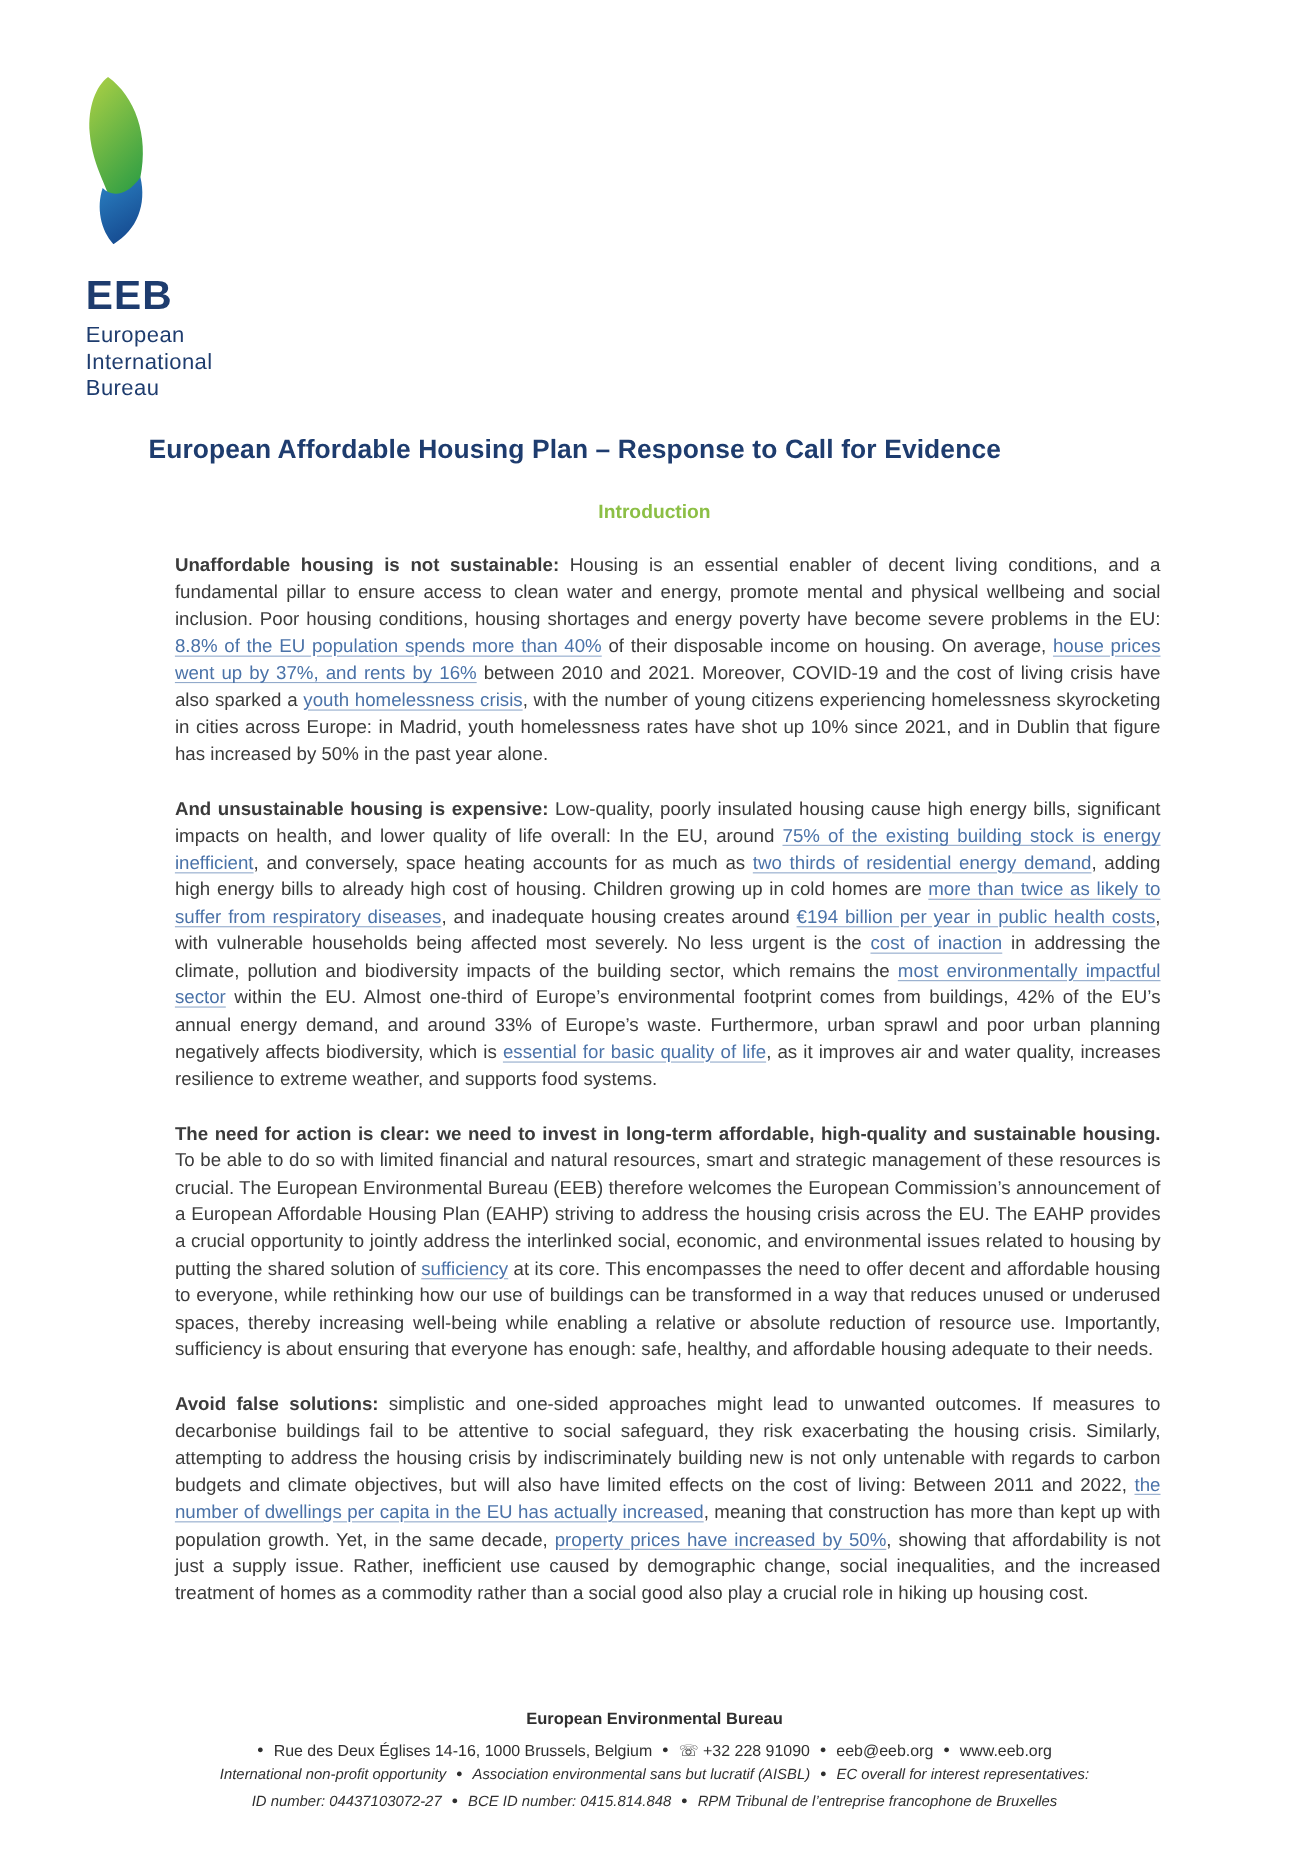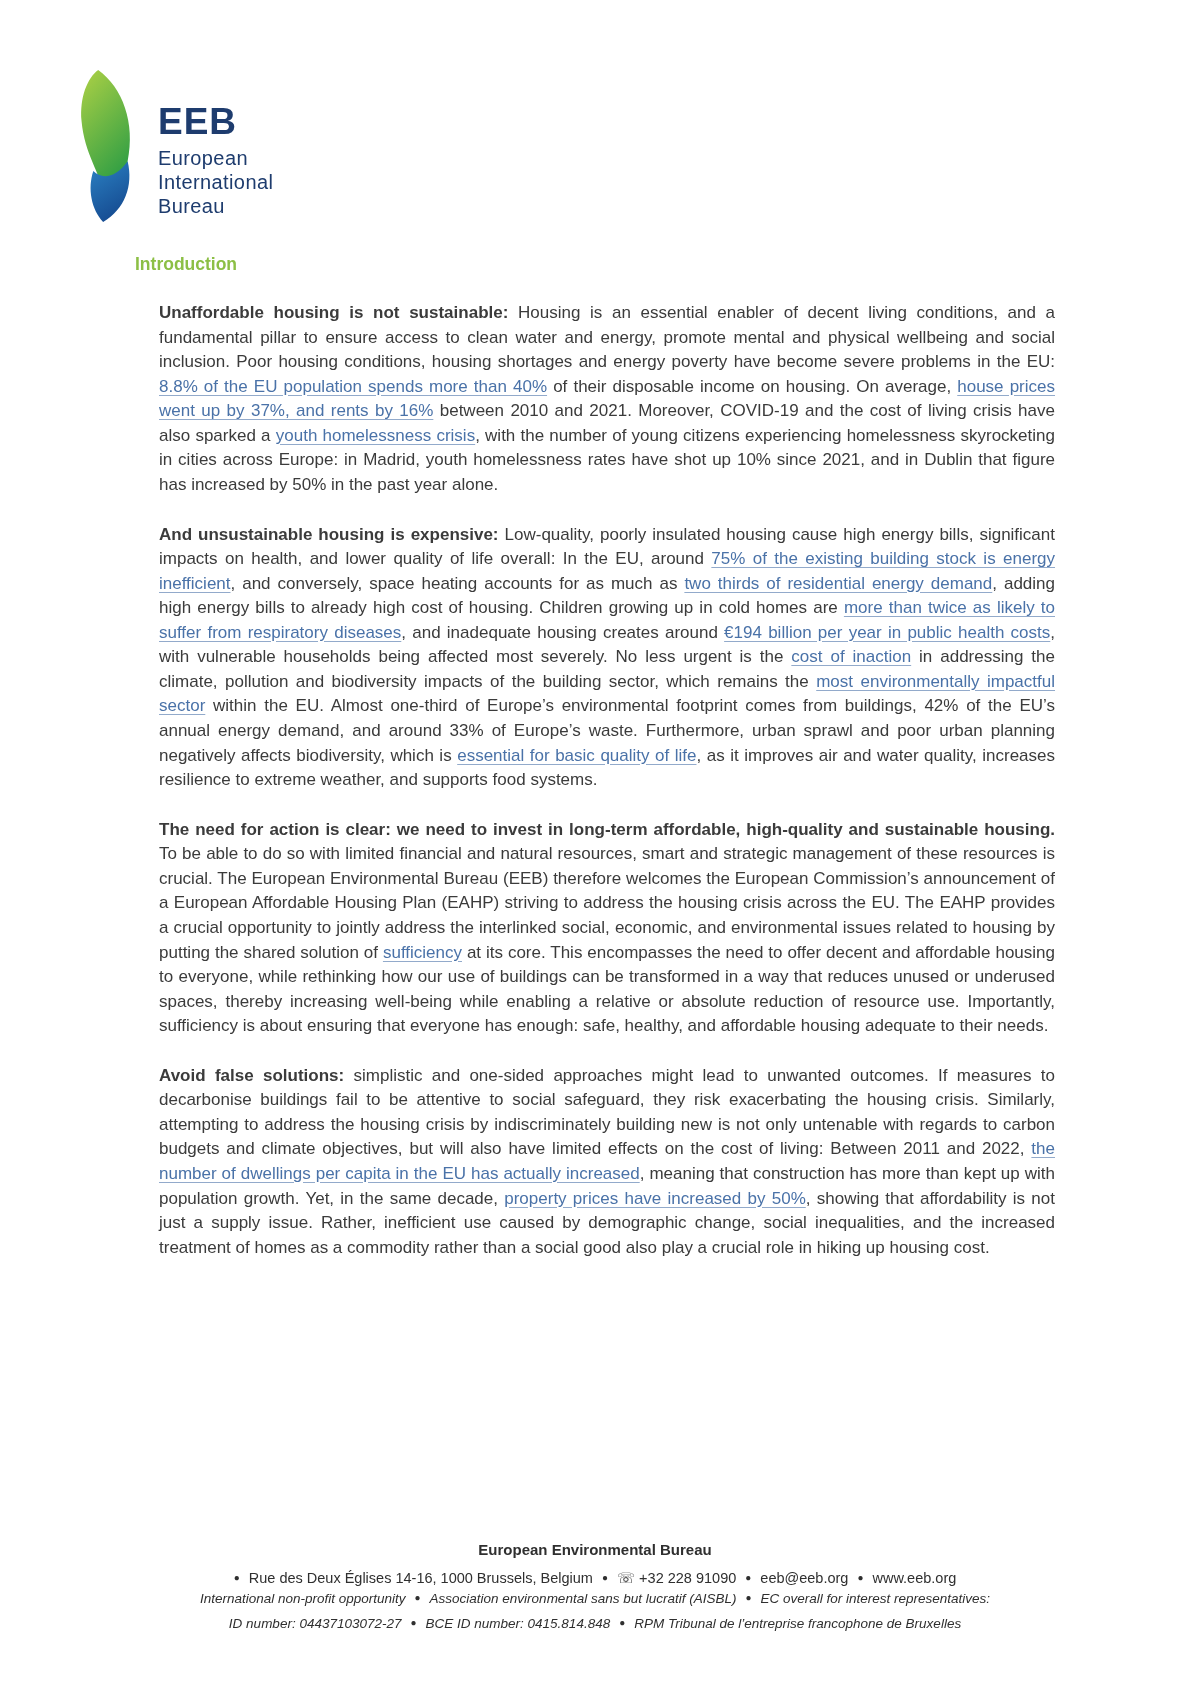--- a/index.html
+++ b/index.html
@@ -15,23 +15,24 @@
     margin: 0 auto;
     background: var(--page-bg, #ffffff);
     overflow: hidden;
   }
   .content {
     padding: 70px 135px 0 135px;
   }
   
   .logo {
     display: flex;
-    align-items: center;
+    align-items: flex-start;
     margin-left: -57px;
     margin-bottom: 18px;
+    flex-direction: column;
   }
   .logo-leaf {
     width: 62px;
     height: 152px;
     margin-right: 18px;
     flex: 0 0 auto;
   }
   .logo-text {
     padding-top: 28px;
     color: var(--navy, #1e3c6e);
@@ -56,20 +57,21 @@
     font-size: 24px;
     font-weight: bold;
     color: var(--navy, #1f3a68);
     letter-spacing: 0.1px;
   }
   .section-heading {
     margin: 32px 0 0 0;
     font-size: 17.5px;
     font-weight: bold;
     color: var(--green, #8cbf45);
+    text-align: center;
   }
   
   .doc-body {
     margin-top: 26px;
     color: var(--body-text, #3b3b3b);
     font-size: 17px;
     line-height: 1.445;
     margin-left: 24px;
   }
   .para {
@@ -82,21 +84,21 @@
     text-decoration: underline;
     text-decoration-color: rgba(74, 114, 168, 0.6);
     text-underline-offset: 3px;
     cursor: pointer;
   }
   
   .footer {
     position: absolute;
     left: 0;
     right: 0;
-    bottom: 46px;
+    bottom: 32px;
     text-align: center;
     color: var(--footer-text, #2f2f2f);
   }
   .footer-org {
     font-size: 15px;
     font-weight: bold;
     margin-bottom: 12px;
   }
   .footer-contact {
     font-size: 14.5px;
@@ -138,20 +140,21 @@
       <div class="logo-text">
         <div class="logo-acronym">EEB</div>
         <div class="logo-name">
           <div>European</div>
           <div>International</div>
           <div>Bureau</div>
         </div>
       </div>
     </div>
 
+    <h1 class="doc-title">European Affordable Housing Plan – Response to Call for Evidence</h1>
 
     <h2 class="section-heading">Introduction</h2>
 
     <div class="doc-body">
         <p class="para"><strong>Unaffordable housing is not sustainable: </strong><span>Housing is an essential enabler of decent living conditions, and a fundamental pillar to ensure access to clean water and energy, promote mental and physical wellbeing and social inclusion. Poor housing conditions, housing shortages and energy poverty have become severe problems in the EU: </span><a class="link">8.8% of the EU population spends more than 40%</a><span> of their disposable income on housing. On average, </span><a class="link">house prices went up by 37%, and rents by 16%</a><span> between 2010 and 2021. Moreover, COVID-19 and the cost of living crisis have also sparked a </span><a class="link">youth homelessness crisis</a><span>, with the number of young citizens experiencing homelessness skyrocketing in cities across Europe: in Madrid, youth homelessness rates have shot up 10% since 2021, and in Dublin that figure has increased by 50% in the past year alone.</span></p>
         <p class="para"><strong>And unsustainable housing is expensive: </strong><span>Low-quality, poorly insulated housing cause high energy bills, significant impacts on health, and lower quality of life overall: In the EU, around </span><a class="link">75% of the existing building stock is energy inefficient</a><span>, and conversely, space heating accounts for as much as </span><a class="link">two thirds of residential energy demand</a><span>, adding high energy bills to already high cost of housing. Children growing up in cold homes are </span><a class="link">more than twice as likely to suffer from respiratory diseases</a><span>, and inadequate housing creates around </span><a class="link">€194 billion per year in public health costs</a><span>, with vulnerable households being affected most severely. No less urgent is the </span><a class="link">cost of inaction</a><span> in addressing the climate, pollution and biodiversity impacts of the building sector, which remains the </span><a class="link">most environmentally impactful sector</a><span> within the EU. Almost one-third of Europe’s environmental footprint comes from buildings, 42% of the EU’s annual energy demand, and around 33% of Europe’s waste. Furthermore, urban sprawl and poor urban planning negatively affects biodiversity, which is </span><a class="link">essential for basic quality of life</a><span>, as it improves air and water quality, increases resilience to extreme weather, and supports food systems.</span></p>
         <p class="para"><strong>The need for action is clear: we need to invest in long-term affordable, high-quality and sustainable housing. </strong><span>To be able to do so with limited financial and natural resources, smart and strategic management of these resources is crucial. The European Environmental Bureau (EEB) therefore welcomes the European Commission’s announcement of a European Affordable Housing Plan (EAHP) striving to address the housing crisis across the EU. The EAHP provides a crucial opportunity to jointly address the interlinked social, economic, and environmental issues related to housing by putting the shared solution of </span><a class="link">sufficiency</a><span> at its core. This encompasses the need to offer decent and affordable housing to everyone, while rethinking how our use of buildings can be transformed in a way that reduces unused or underused spaces, thereby increasing well-being while enabling a relative or absolute reduction of resource use. Importantly, sufficiency is about ensuring that everyone has enough: safe, healthy, and affordable housing adequate to their needs.</span></p>
         <p class="para"><strong>Avoid false solutions: </strong><span>simplistic and one-sided approaches might lead to unwanted outcomes. If measures to decarbonise buildings fail to be attentive to social safeguard, they risk exacerbating the housing crisis. Similarly, attempting to address the housing crisis by indiscriminately building new is not only untenable with regards to carbon budgets and climate objectives, but will also have limited effects on the cost of living: Between 2011 and 2022, </span><a class="link">the number of dwellings per capita in the EU has actually increased</a><span>, meaning that construction has more than kept up with population growth. Yet, in the same decade, </span><a class="link">property prices have increased by 50%</a><span>, showing that affordability is not just a supply issue. Rather, inefficient use caused by demographic change, social inequalities, and the increased treatment of homes as a commodity rather than a social good also play a crucial role in hiking up housing cost.</span></p>
       </div>
   </div>

